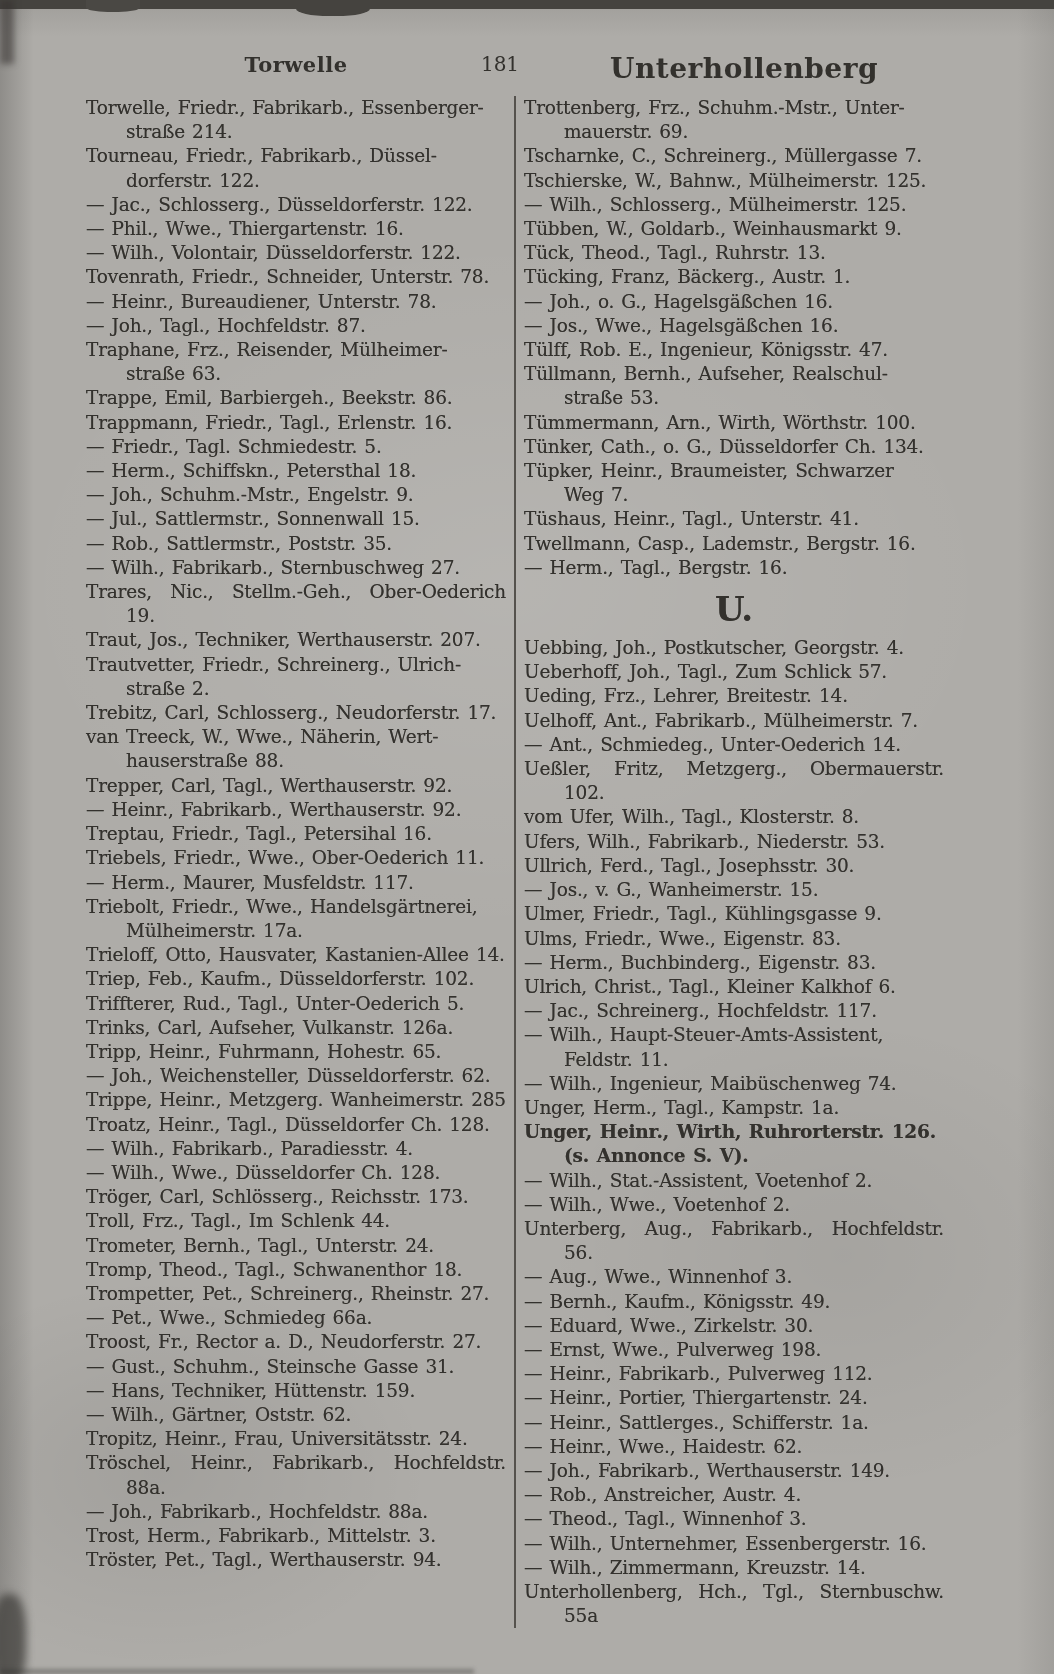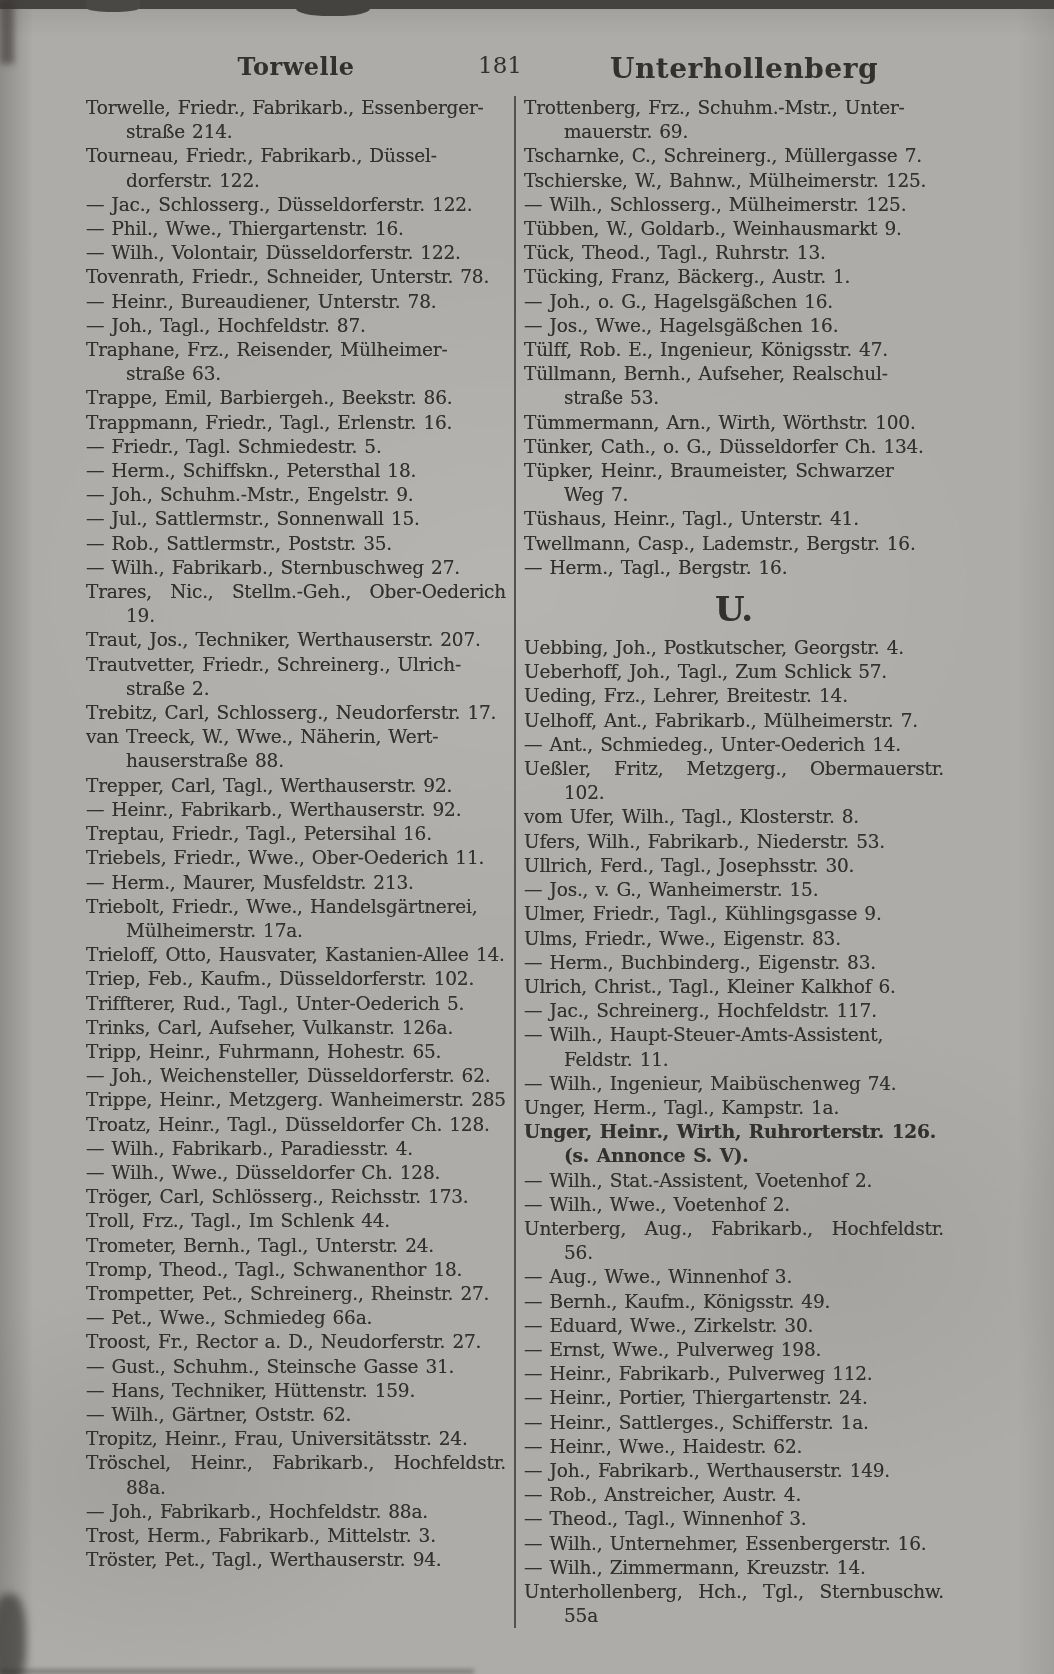--- a/index.html
+++ b/index.html
@@ -18,22 +18,22 @@
     color:var(--ink,#33312d);
   }
   .scan-top{position:absolute;top:0;left:0;width:100%;height:9px;background:#45433f;}
   .scan-top-bump1{position:absolute;top:0;left:296px;width:74px;height:16px;background:#45433f;border-radius:0 0 45% 45%;}
   .scan-top-bump2{position:absolute;top:0;left:86px;width:54px;height:12px;background:#4a4844;border-radius:0 0 40% 40%;}
   .scan-corner-tl{position:absolute;top:0;left:0;width:14px;height:64px;background:rgba(52,50,47,0.55);filter:blur(3px);}
   .scan-corner-bl{position:absolute;bottom:-12px;left:-8px;width:34px;height:92px;background:rgba(47,45,42,0.62);filter:blur(4px);border-radius:40%;}
   .scan-edge-bottom{position:absolute;bottom:0;left:0;width:45%;height:5px;background:rgba(47,45,42,0.35);filter:blur(2px);}
 
   .running-head{position:absolute;top:52px;left:0;width:1054px;height:34px;}
-  .head-left{position:absolute;left:86px;width:420px;text-align:center;font-weight:bold;font-size:24px;letter-spacing:0.5px;}
-  .head-page{position:absolute;left:452px;width:96px;text-align:center;font-size:23px;}
+  .head-left{position:absolute;left:86px;width:420px;text-align:center;font-weight:bold;font-size:21px;letter-spacing:0.5px;}
+  .head-page{position:absolute;left:452px;width:96px;text-align:center;font-size:20px;}
   .head-right{position:absolute;left:534px;width:420px;text-align:center;font-weight:bold;font-size:28px;letter-spacing:0.5px;}
 
   .columns{position:absolute;top:96px;left:86px;display:flex;align-items:flex-start;}
   .col{width:420px;font-size:18.5px;line-height:24.2px;letter-spacing:-0.2px;word-spacing:1.5px;
        text-shadow:0 0 0.5px rgba(42,40,37,0.55);}
   .divider{width:2px;background:#55524d;margin:0 8px;align-self:stretch;}
   .entry{margin:0;padding-left:40px;text-indent:-40px;text-align:justify;white-space:pre-line;}
   .entry.b{font-weight:bold;}
   .entry.sec{font-size:34px;line-height:36px;font-weight:bold;text-align:center;
              padding-left:0;text-indent:0;margin:11px 0 9px 0;}
@@ -80,21 +80,21 @@
       <p class="entry">Traut, Jos., Techniker, Werthauserstr. 207.</p>
       <p class="entry">Trautvetter, Friedr., Schreinerg., Ulrich-
 straße 2.</p>
       <p class="entry">Trebitz, Carl, Schlosserg., Neudorferstr. 17.</p>
       <p class="entry">van Treeck, W., Wwe., Näherin, Wert-
 hauserstraße 88.</p>
       <p class="entry">Trepper, Carl, Tagl., Werthauserstr. 92.</p>
       <p class="entry">— Heinr., Fabrikarb., Werthauserstr. 92.</p>
       <p class="entry">Treptau, Friedr., Tagl., Petersihal 16.</p>
       <p class="entry">Triebels, Friedr., Wwe., Ober-Oederich 11.</p>
-      <p class="entry">— Herm., Maurer, Musfeldstr. 213.</p>
+      <p class="entry">— Herm., Maurer, Musfeldstr. 117.</p>
       <p class="entry">Triebolt, Friedr., Wwe., Handelsgärtnerei,
 Mülheimerstr. 17a.</p>
       <p class="entry">Trieloff, Otto, Hausvater, Kastanien-Allee 14.</p>
       <p class="entry">Triep, Feb., Kaufm., Düsseldorferstr. 102.</p>
       <p class="entry">Triffterer, Rud., Tagl., Unter-Oederich 5.</p>
       <p class="entry">Trinks, Carl, Aufseher, Vulkanstr. 126a.</p>
       <p class="entry">Tripp, Heinr., Fuhrmann, Hohestr. 65.</p>
       <p class="entry">— Joh., Weichensteller, Düsseldorferstr. 62.</p>
       <p class="entry">Trippe, Heinr., Metzgerg. Wanheimerstr. 285</p>
       <p class="entry">Troatz, Heinr., Tagl., Düsseldorfer Ch. 128.</p>

